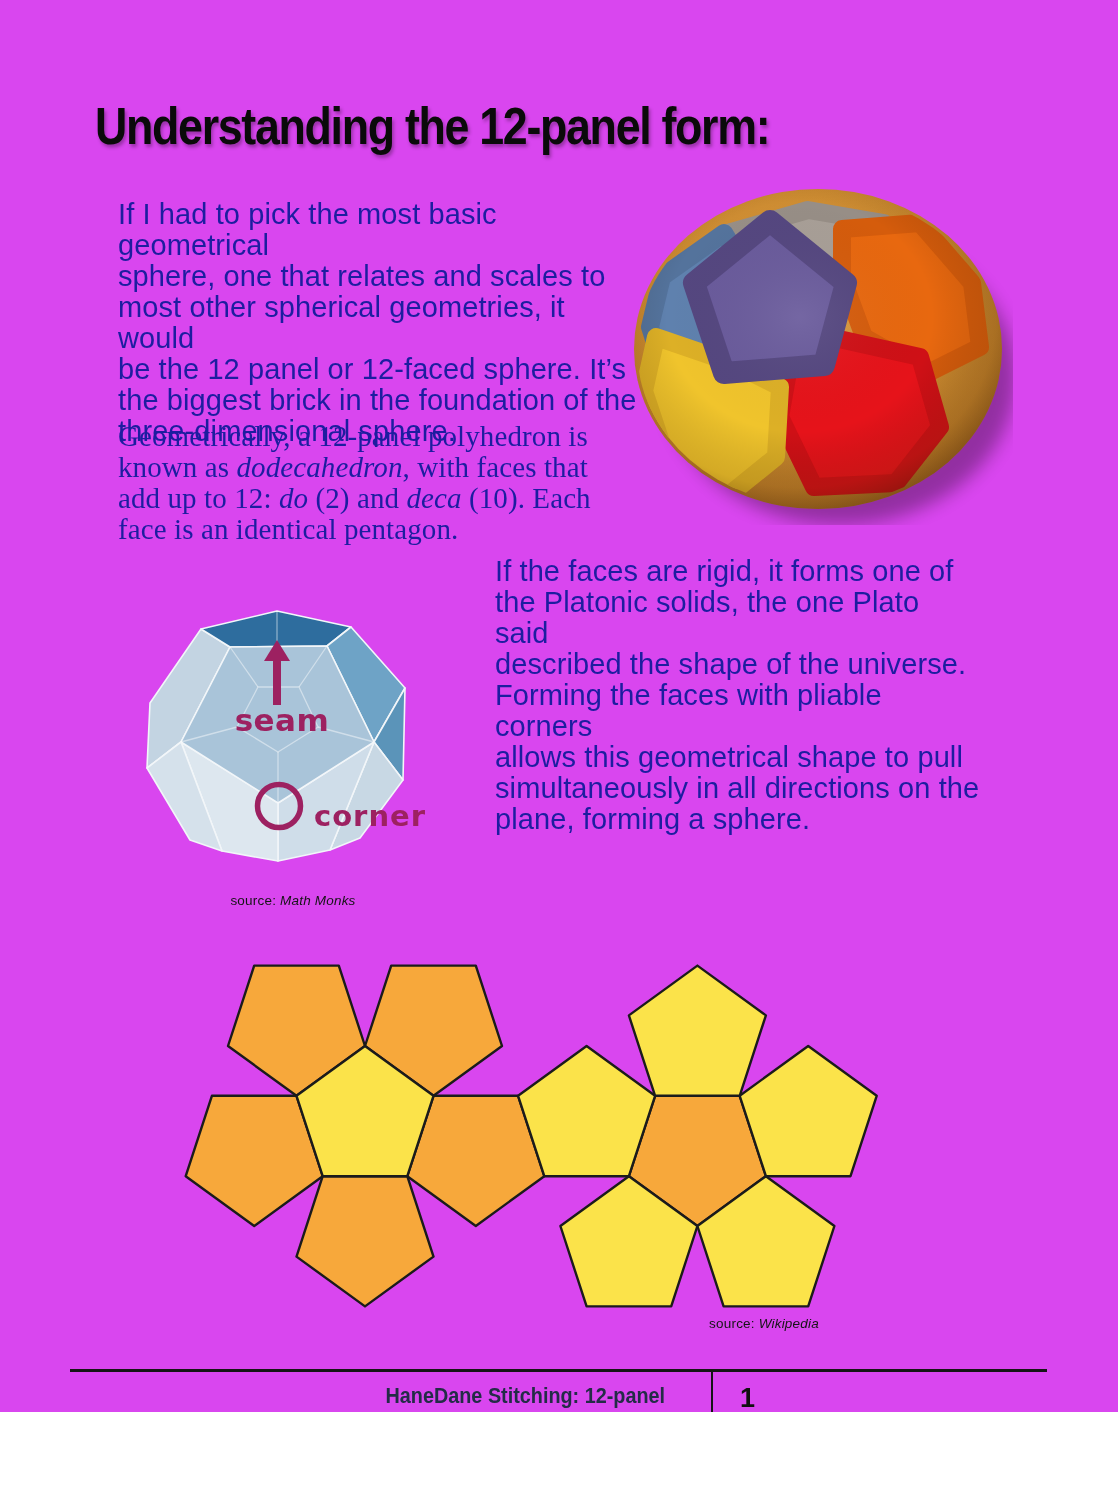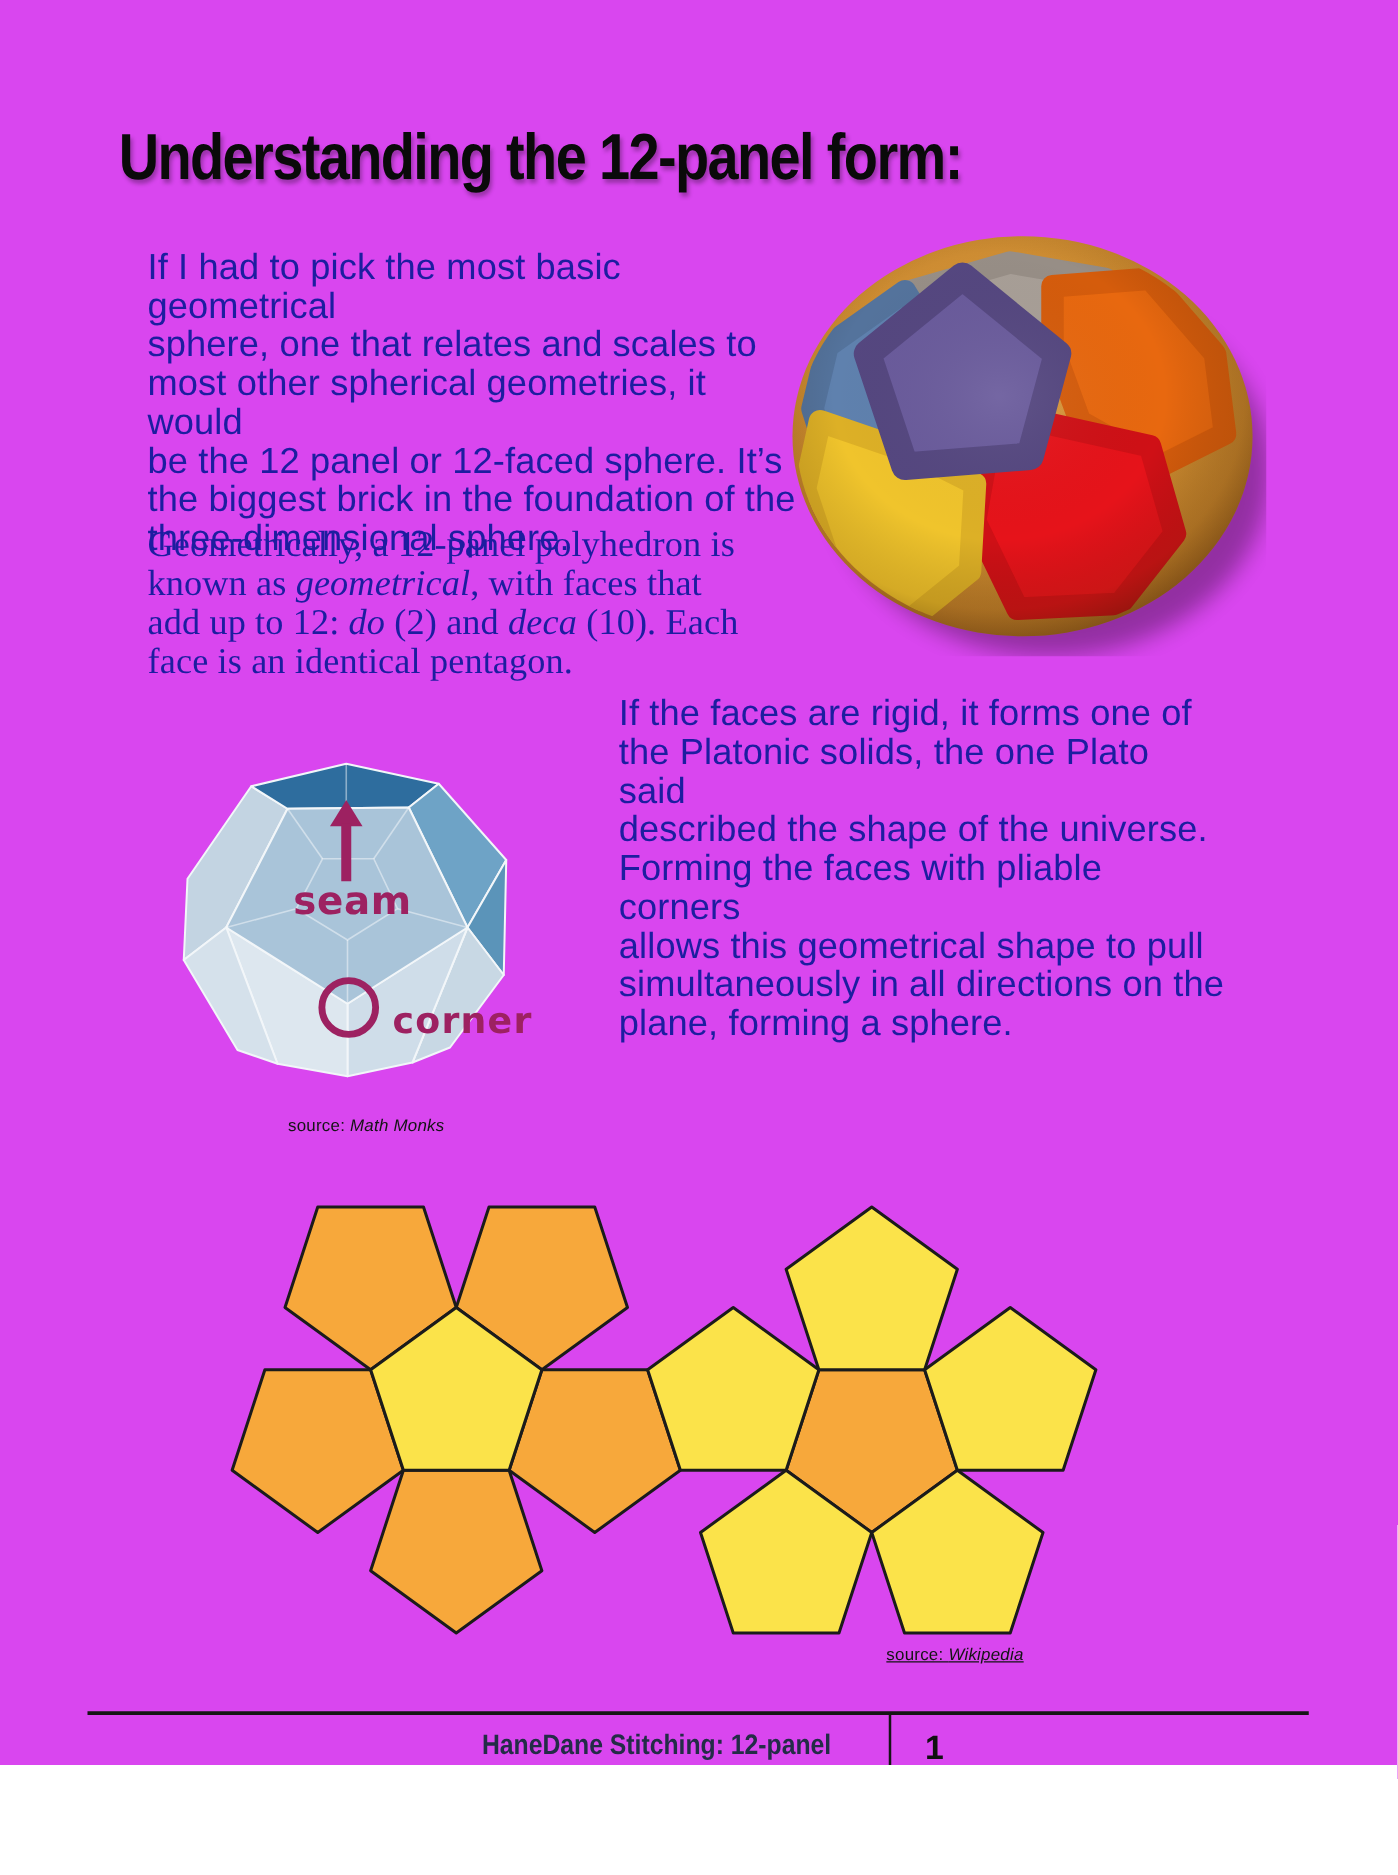--- a/index.html
+++ b/index.html
@@ -44,21 +44,21 @@
   <h1 class="page-title">Understanding the 12-panel form:</h1>
 
   <p class="bodytext" style="left:118px; top:199px; width:520px;">If I had to pick the most basic geometrical
 sphere, one that relates and scales to
 most other spherical geometries, it would
 be the 12 panel or 12-faced sphere. It’s
 the biggest brick in the foundation of the
 three-dimensional sphere.</p>
 
   <p class="bodytext" style="left:118px; top:421px; width:520px;font-family:Liberation Serif, serif;"><span>Geometrically, a 12-panel polyhedron is
-known as </span><i>geometrical</i><span>, with faces that
+known as </span><i>dodecahedron</i><span>, with faces that
 add up to 12: </span><i>do</i><span> (2) and </span><i>deca</i><span> (10). Each
 face is an identical pentagon.</span></p>
 
   <div class="fig" style="left:628px; top:185px; width:385px; height:340px;">
     <svg width="385" height="340" viewBox="0 0 385 340">
       <defs>
         <radialGradient id="ballBase" cx="45%" cy="38%" r="72%">
           <stop offset="0%" stop-color="#dd9c42"></stop>
           <stop offset="60%" stop-color="#c9882e"></stop>
           <stop offset="100%" stop-color="#a86d22"></stop>
@@ -148,21 +148,21 @@
         <polygon points="365,1046 433.5,1095.8 407.3,1176.2 322.7,1176.2 296.5,1095.8"></polygon>
         <polygon points="655.1,1095.8 586.6,1046 518.1,1095.8 544.3,1176.2 628.9,1176.2"></polygon>
         <polygon points="697.4,965.6 765.9,1015.4 739.7,1095.8 655.1,1095.8 628.9,1015.4"></polygon>
         <polygon points="739.7,1095.8 808.2,1046 876.7,1095.8 850.5,1176.2 765.9,1176.2"></polygon>
         <polygon points="628.9,1176.2 697.4,1226 671.2,1306.4 586.6,1306.4 560.4,1226"></polygon>
         <polygon points="697.4,1226 765.9,1176.2 834.4,1226 808.2,1306.4 723.6,1306.4"></polygon>
       </g>
     </svg>
   </div>
 
-  <p class="caption" style="left:648px; top:1300px; width:200px;text-decoration:underline;"><span>source: </span><i>Wikipedia</i></p>
+  <p class="caption" style="left:648px; top:1300px; width:200px;"><span>source: </span><i>Wikipedia</i></p>
 
   <div class="footer-rule"></div>
   <div class="footer-block">
     <div>HaneDane Stitching: 12-panel</div>
     <div>© Allan Petersen</div>
   </div>
   <div class="footer-vline"></div>
   <p class="page-number">1</p>
 
 </div>

